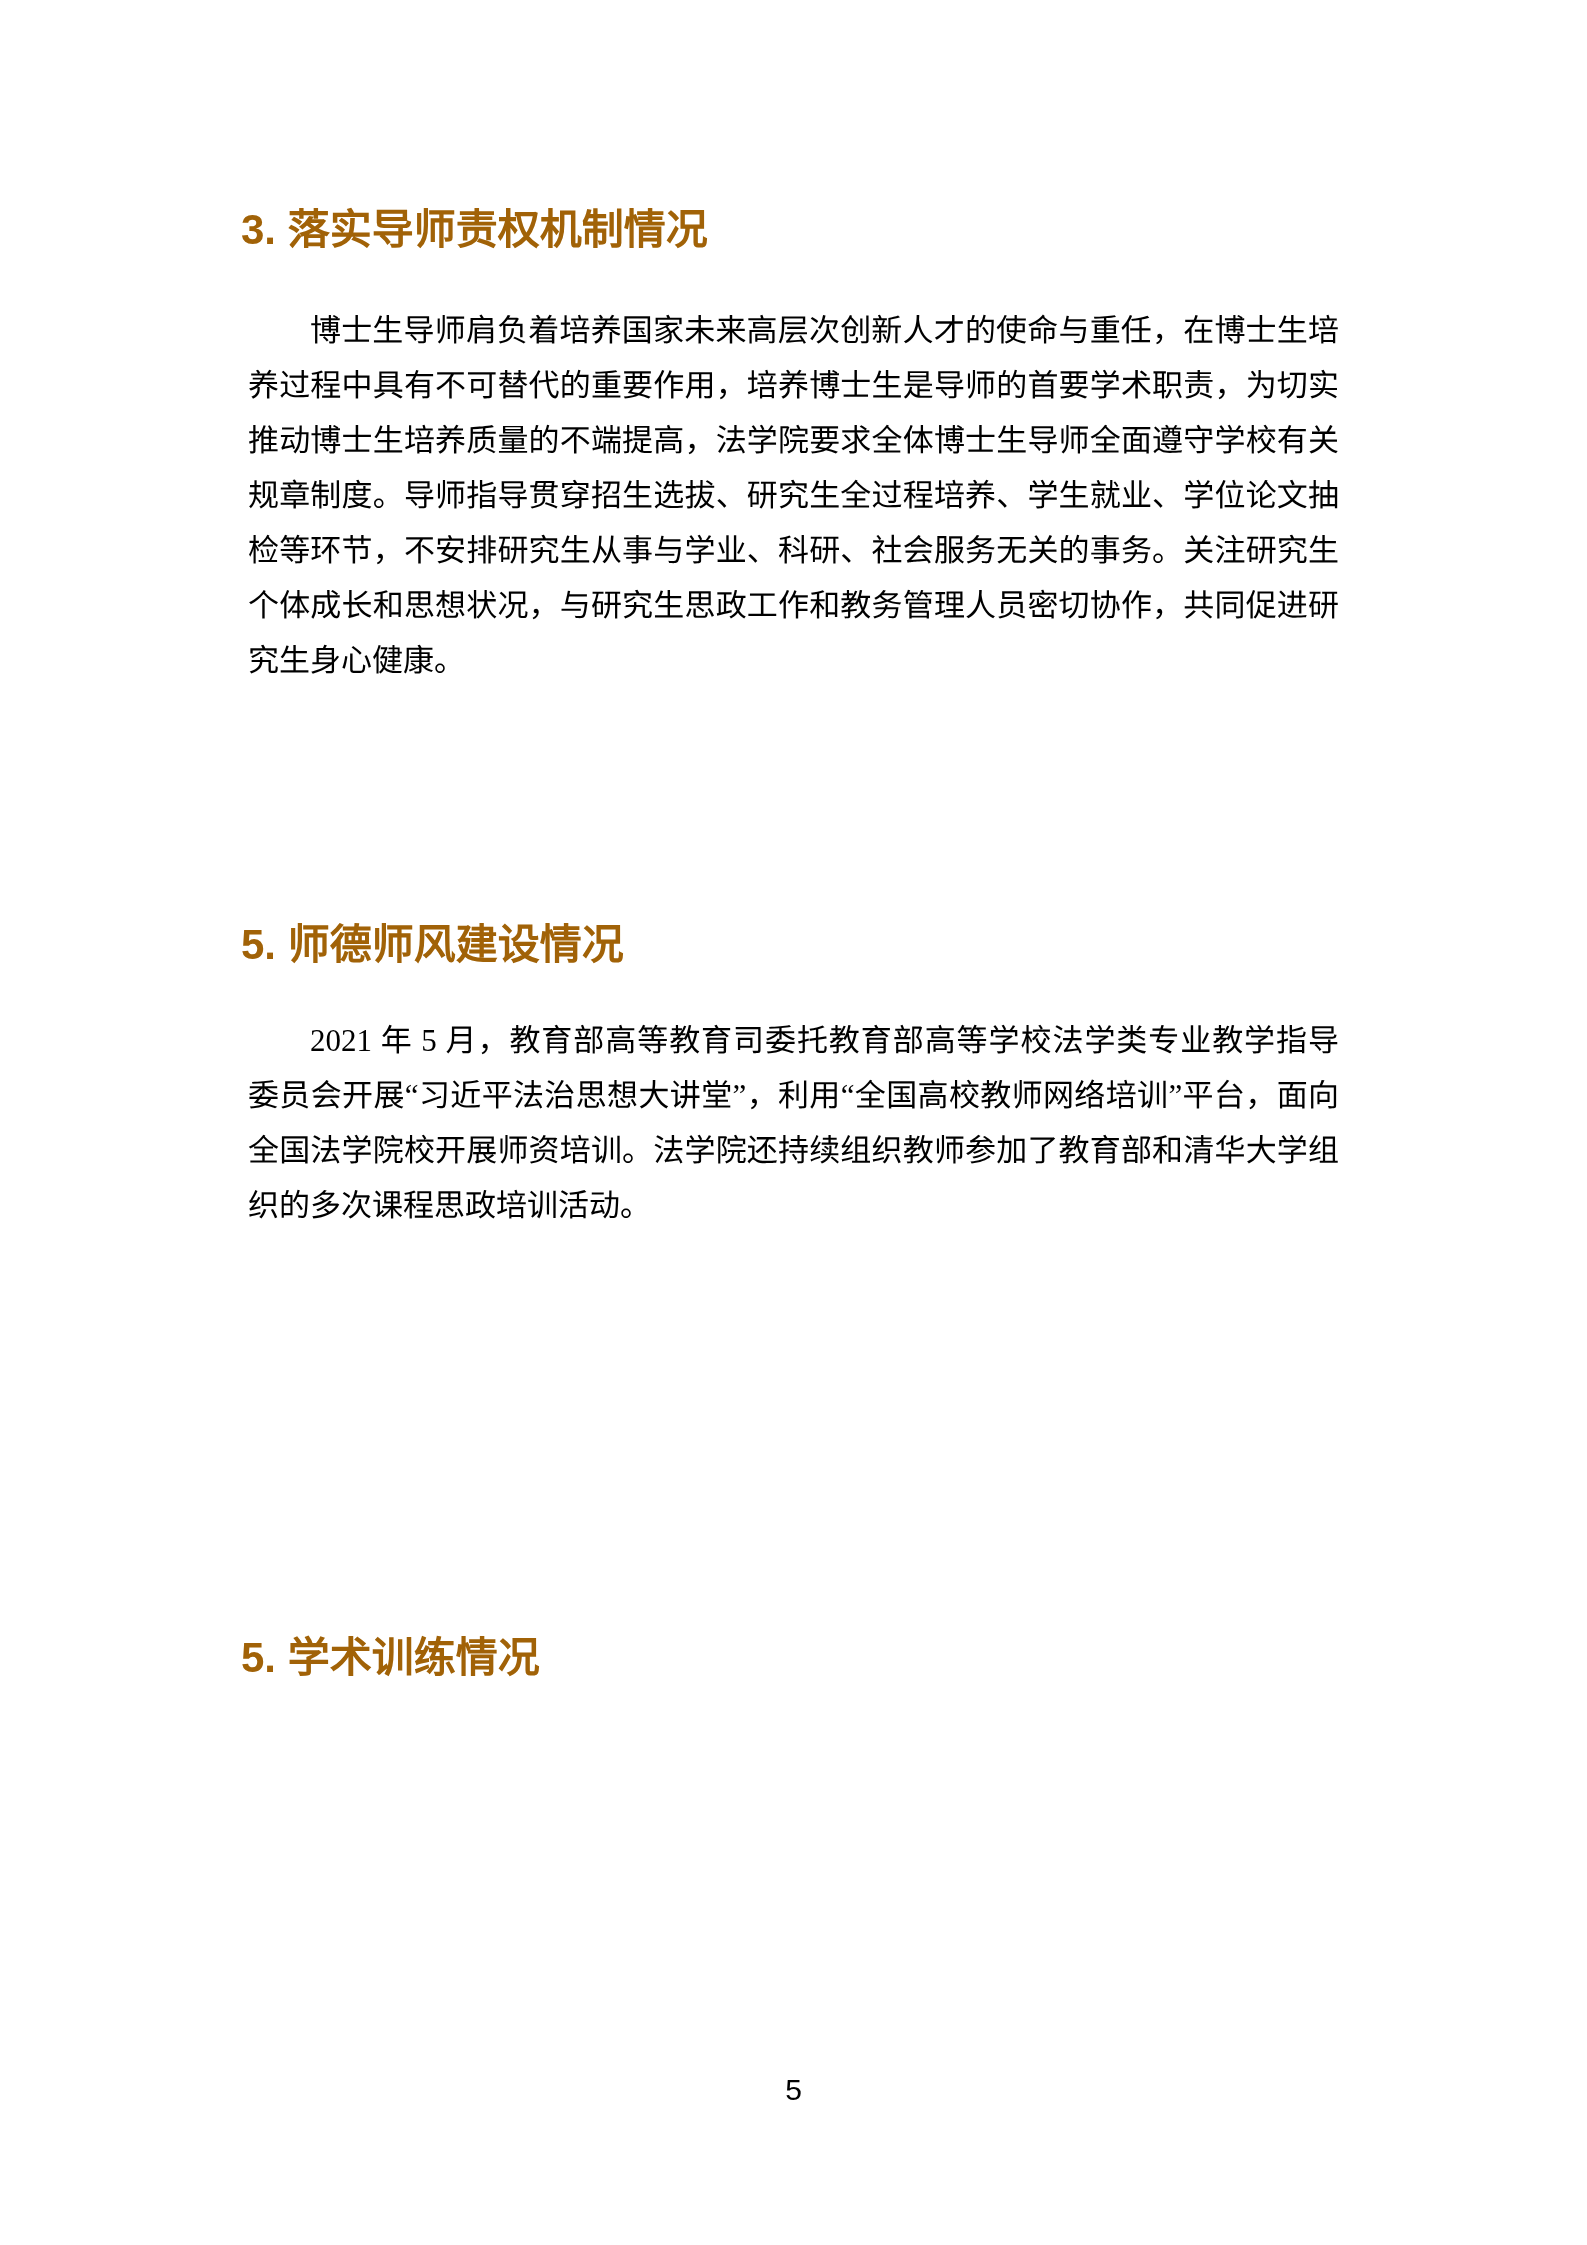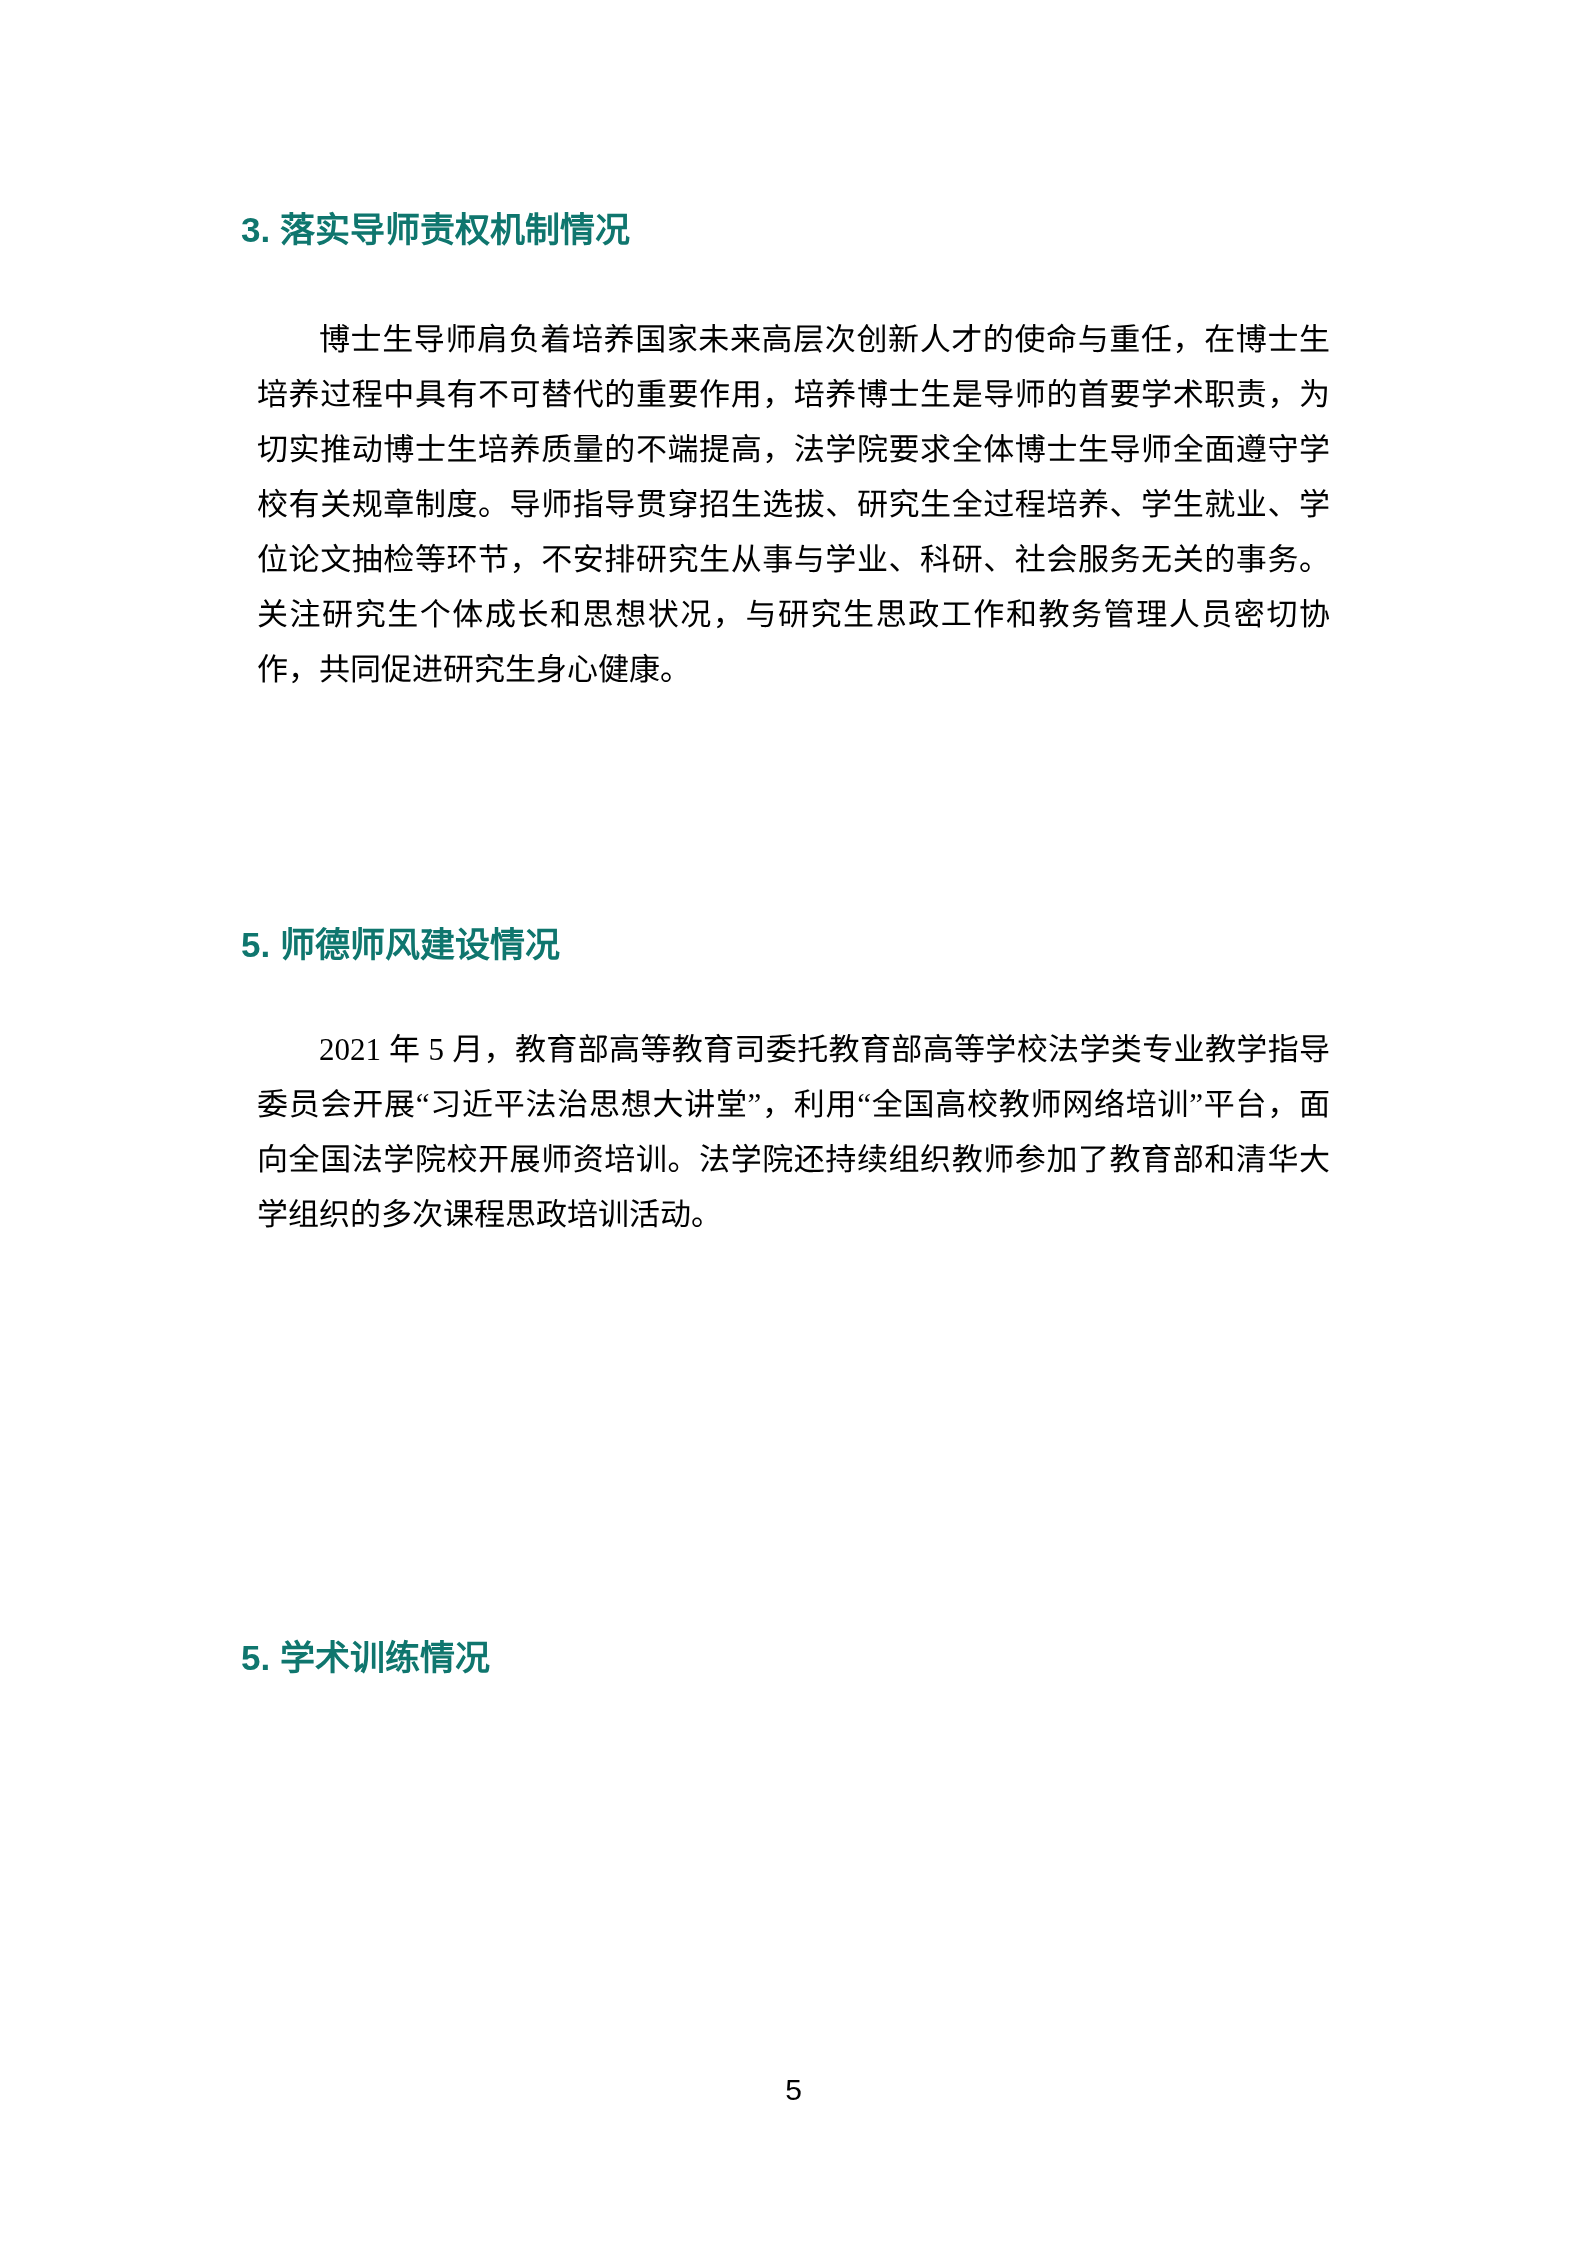--- a/index.html
+++ b/index.html
@@ -14,37 +14,37 @@
     background: #ffffff;
     overflow: hidden;
     color: #000000;
   }
   .doc-heading {
     position: absolute;
     left: 241px;
     width: 1105px;
     font-family: "Liberation Sans", "DejaVu Sans", sans-serif;
     font-weight: bold;
-    font-size: 35px;
+    font-size: 42px;
     line-height: 50px;
-    color: #0f766e;
+    color: #a16207;
     white-space: nowrap;
   }
   .doc-body {
     position: absolute;
     left: 241px;
     width: 1105px;
     font-family: "Liberation Serif", "DejaVu Serif", serif;
     font-size: 31px;
     line-height: 55px;
     color: #000000;
     text-align: justify;
   }
   .doc-body p {
-    margin: 16px;
+    margin: 7px;
     padding: 0;
     text-indent: 2em;
   }
   #sec3-heading { top: 205px; }
   #sec3-body    { top: 296px; }
   #sec4-heading { top: 920px; }
   #sec4-body    { top: 1006px; }
   #sec5-heading { top: 1633px; }
   #sec5-body    { top: 1729px; }
   .page-number {

